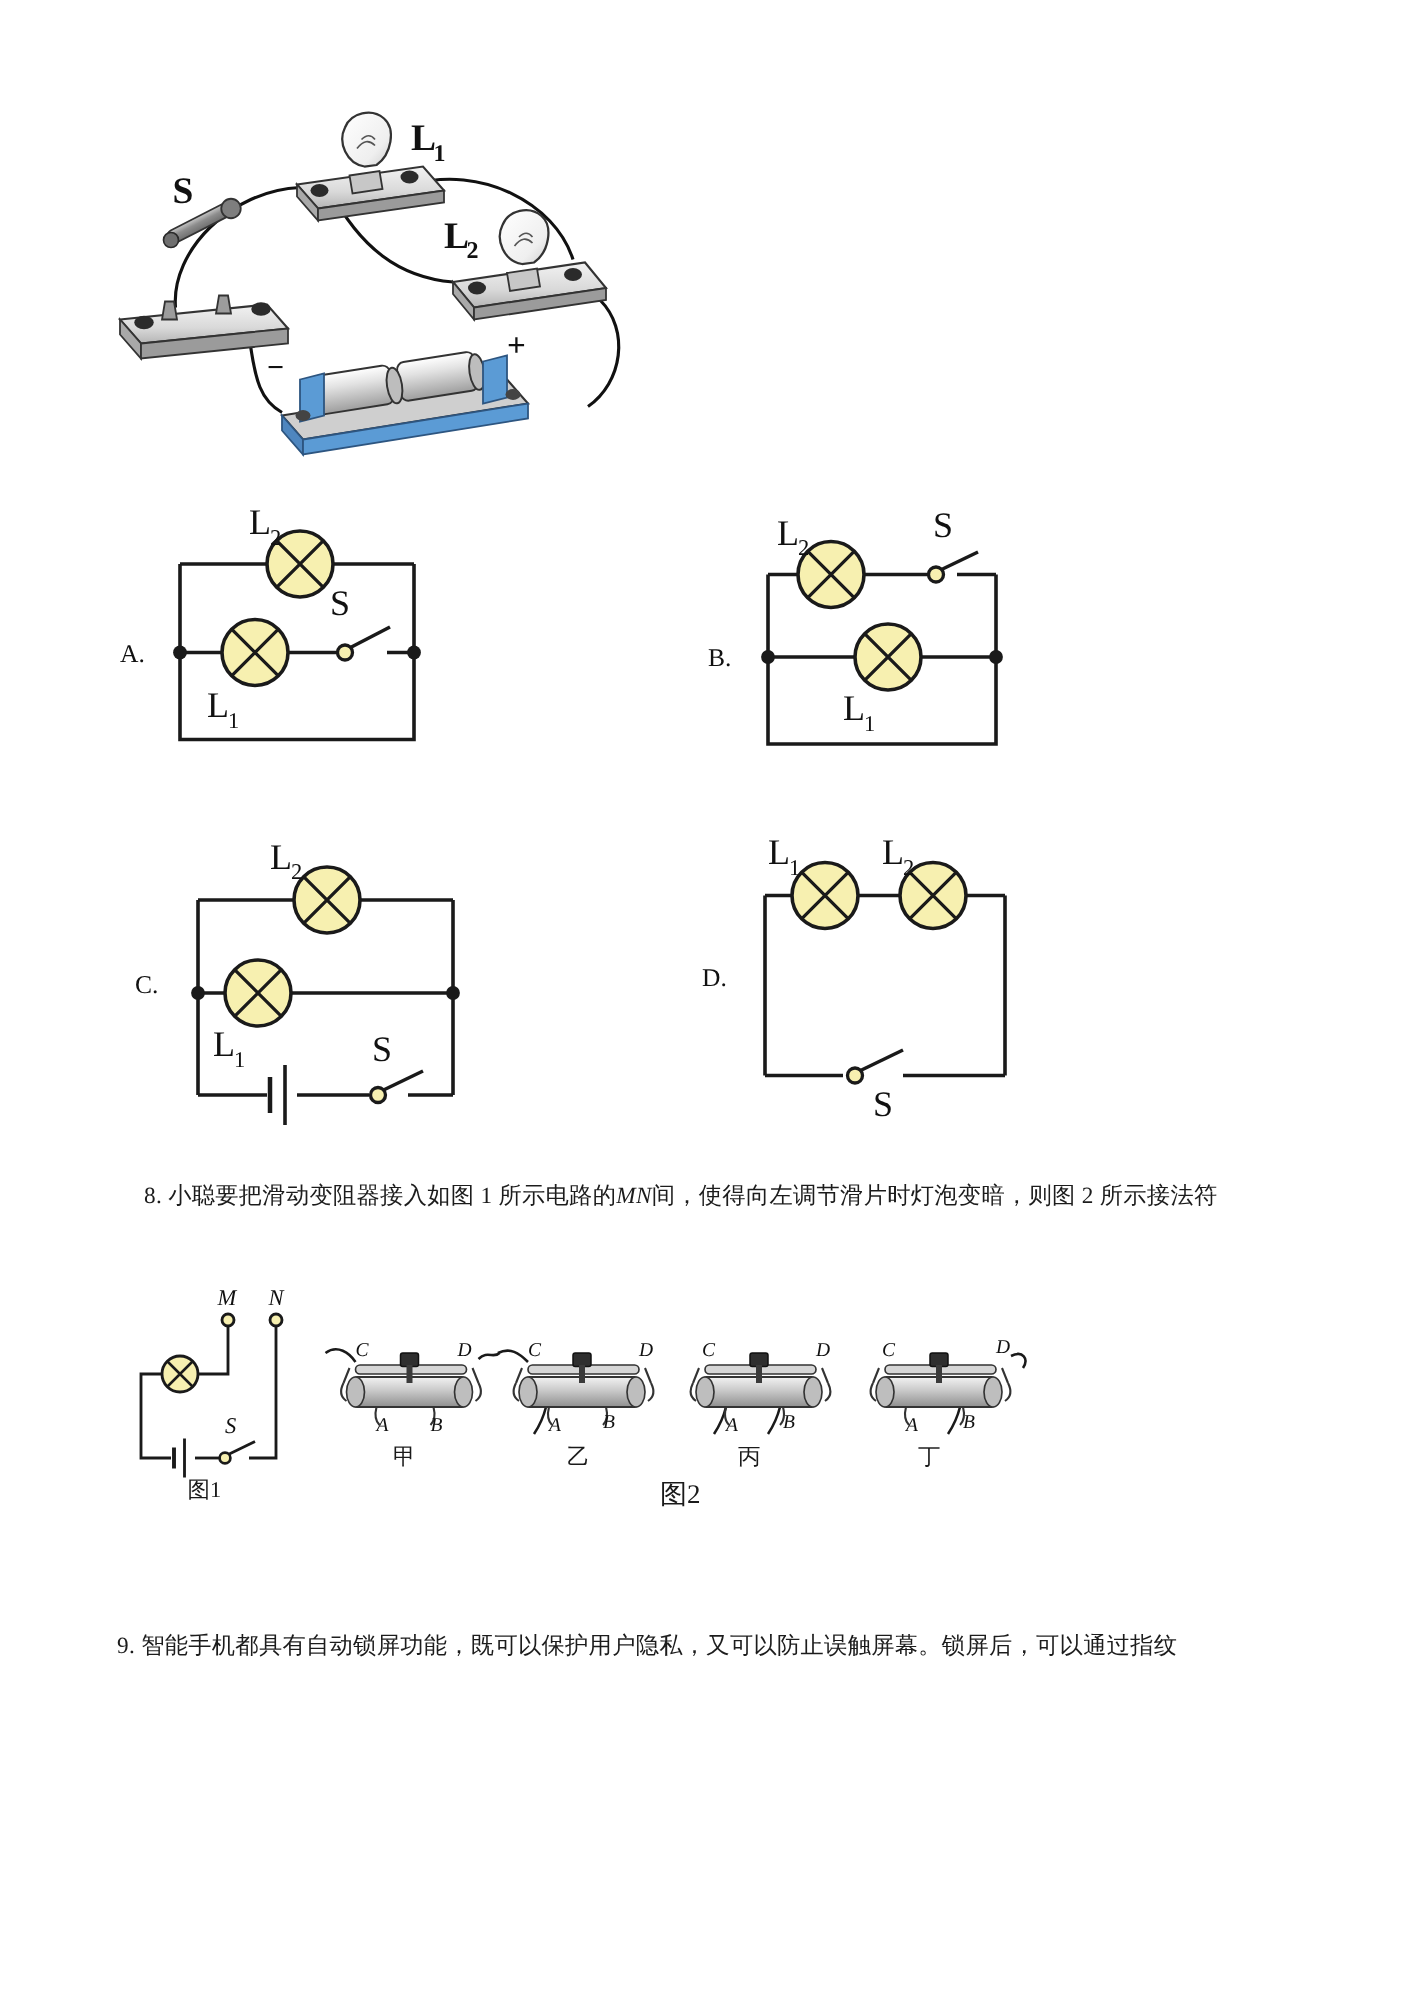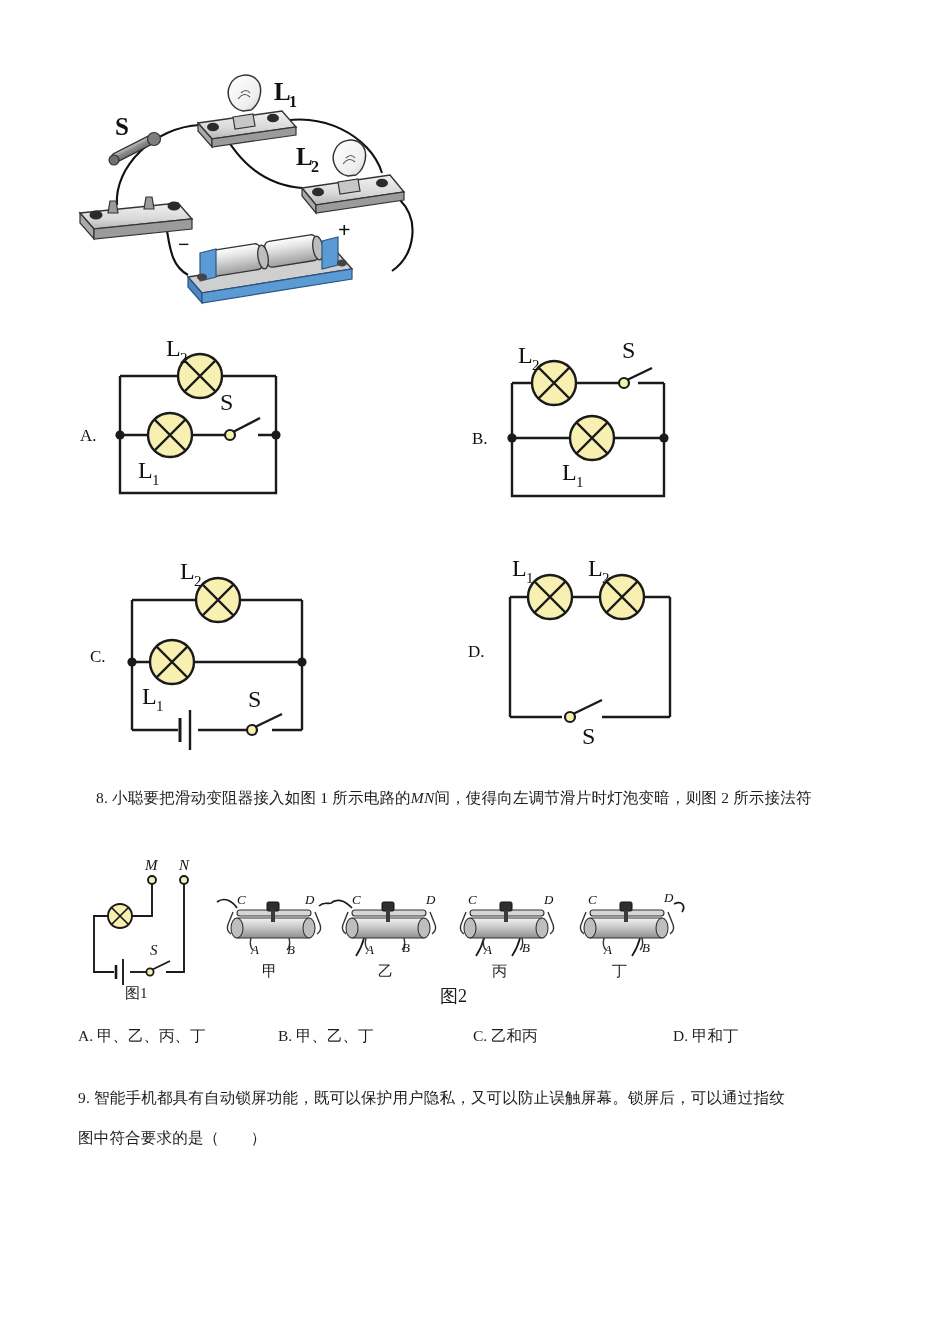--- a/index.html
+++ b/index.html
@@ -378,42 +378,21 @@
       <text class="lbl italic" x="20" y="16" font-size="13" fill="#111">C</text>
       <text class="lbl italic" x="96" y="14" font-size="13" fill="#111">D</text>
       <text class="lbl italic" x="36" y="66" font-size="13" fill="#111">A</text>
       <text class="lbl italic" x="74" y="64" font-size="13" fill="#111">B</text>
     </svg>
   </div>
   <div class="abs" style="left:612px;top:962px;font-size:15px;">丁</div>
 
   <div class="abs" style="left:440px;top:984px;font-size:18px;">图2</div>
 
-  <div class="abs opts" style="left:78px;top:1026px;width:800px;height:26px;">
-    <div class="opt-col" style="left:0px;top:0;">
-      <span>A.</span>
-      <span>甲、乙、丙、丁</span>
-    </div>
-    <div class="opt-col" style="left:200px;top:0;">
-      <span>B.</span>
-      <span>甲、乙、丁</span>
-    </div>
-    <div class="opt-col" style="left:395px;top:0;">
-      <span>C.</span>
-      <span>乙和丙</span>
-    </div>
-    <div class="opt-col" style="left:595px;top:0;">
-      <span>D.</span>
-      <span>甲和丁</span>
-    </div>
-  </div>
 
   <div class="abs qtext" style="left:78px;top:1078px;width:800px;">
     <div style="white-space:nowrap;">
       <span>9.</span>
       <span>智能手机都具有自动锁屏功能，既可以保护用户隐私，又可以防止误触屏幕。锁屏后，可以通过指纹</span>
     </div>
-    <div style="white-space:nowrap;">
-      <span>图中符合要求的是（　　）</span>
-    </div>
   </div>
 
 </div>
 
 </body></html>

